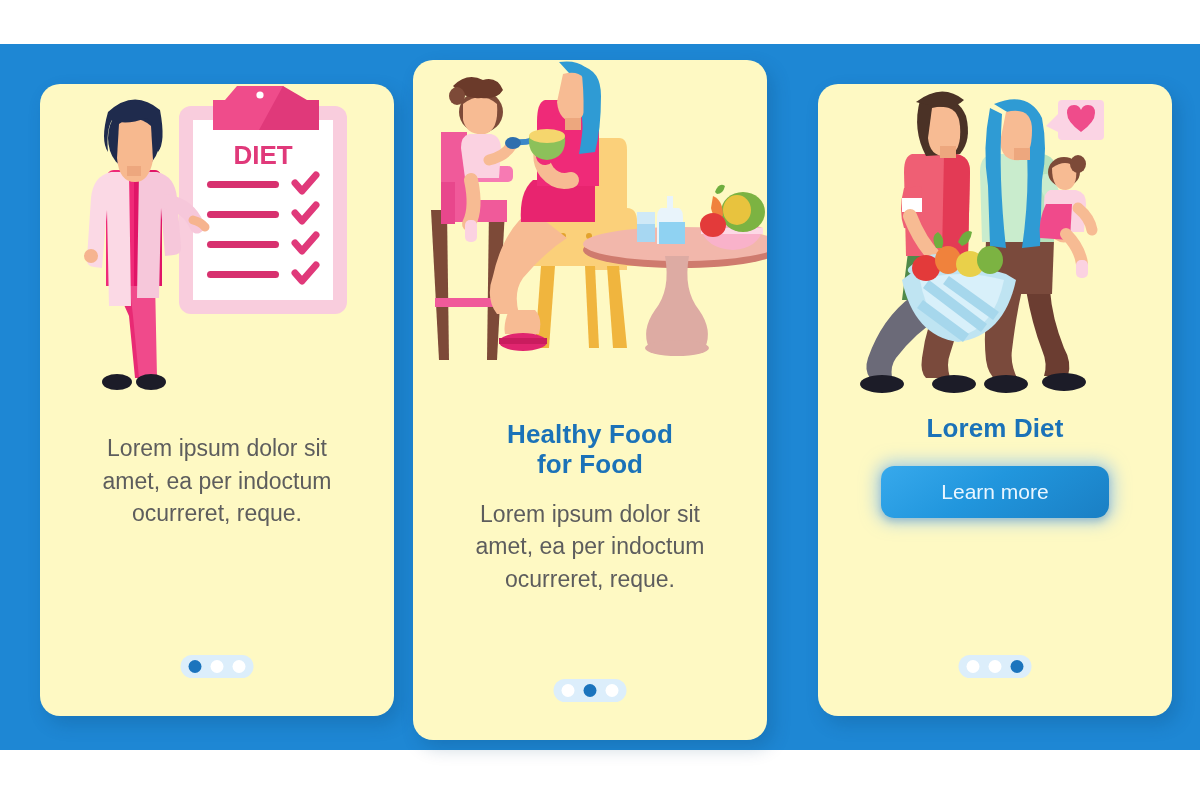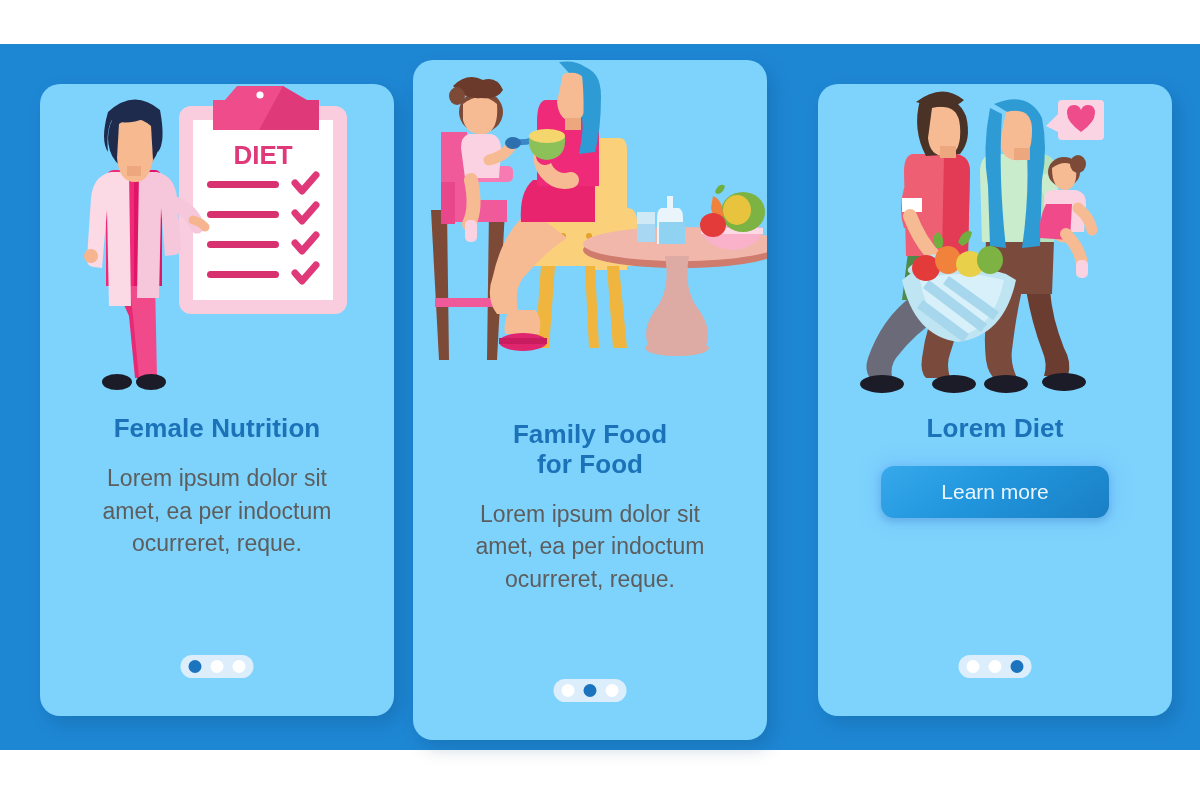--- a/index.html
+++ b/index.html
@@ -17,21 +17,21 @@
     background: #1e87d4;
   }
 
   .cards { position: absolute; left: 0; top: 0; width: 1200px; height: 799px; }
 
   .card {
     position: absolute;
     top: 84px;
     width: 354px;
     height: 632px;
-    background: #7dd3fc;
+    background: #fef9c3;
     border-radius: 20px;
     box-shadow: 6px 8px 18px rgba(8,60,100,0.22);
     overflow: hidden;
   }
   .card-1 { left: 40px; }
   .card-2 { left: 413px; top: 60px; height: 680px; }
   .card-3 { left: 818px; }
 
   .illus {
     position: relative;
@@ -141,21 +141,20 @@
 
           <ellipse cx="67" cy="54" rx="26" ry="33" fill="#1f2b4d"></ellipse>
           <path d="M52 40 q16 -12 32 2 l2 34 q-4 22 -18 22 q-16 0 -18 -24 z" fill="#f7b98f"></path>
           <path d="M41 28 q26 -24 52 -2 q6 32 -2 42 q-2 -30 -12 -34 q-20 8 -34 2 q-6 10 -4 32 q-8 -12 0 -40 z" fill="#1f2b4d"></path>
 
           <rect x="60" y="82" width="14" height="10" fill="#eda77e"></rect>
         </svg>
       </div>
 
       <div class="txt">
-        <div class="card-title">Female Nutrition</div>
         <div class="card-body">Lorem ipsum dolor sit amet, ea per indoctum ocurreret, reque.</div>
       </div>
 
       <div class="dots">
         <span class="dot active"></span>
         <span class="dot"></span>
         <span class="dot"></span>
       </div>
     </div>
 
@@ -229,21 +228,21 @@
           <ellipse cx="330" cy="152" rx="22" ry="20" fill="#7cb342"></ellipse>
           <ellipse cx="324" cy="150" rx="14" ry="15" fill="#e8c33e"></ellipse>
           <path d="M300 136 q10 4 10 20 q-10 4 -12 -8z" fill="#f0823c"></path>
           <path d="M302 132 q4 -10 10 -6 q-2 8 -8 8z" fill="#6fae3f"></path>
           <ellipse cx="300" cy="165" rx="13" ry="12" fill="#e33a3a"></ellipse>
         </svg>
       </div>
 
       <div class="txt">
         <div class="card-title">
-          <span>Family Food</span><br>
+          <span>Healthy Food</span><br>
           <span>for Food</span>
         </div>
         <div class="card-body">Lorem ipsum dolor sit amet, ea per indoctum ocurreret, reque.</div>
       </div>
 
       <div class="dots">
         <span class="dot"></span>
         <span class="dot active"></span>
         <span class="dot"></span>
       </div>

